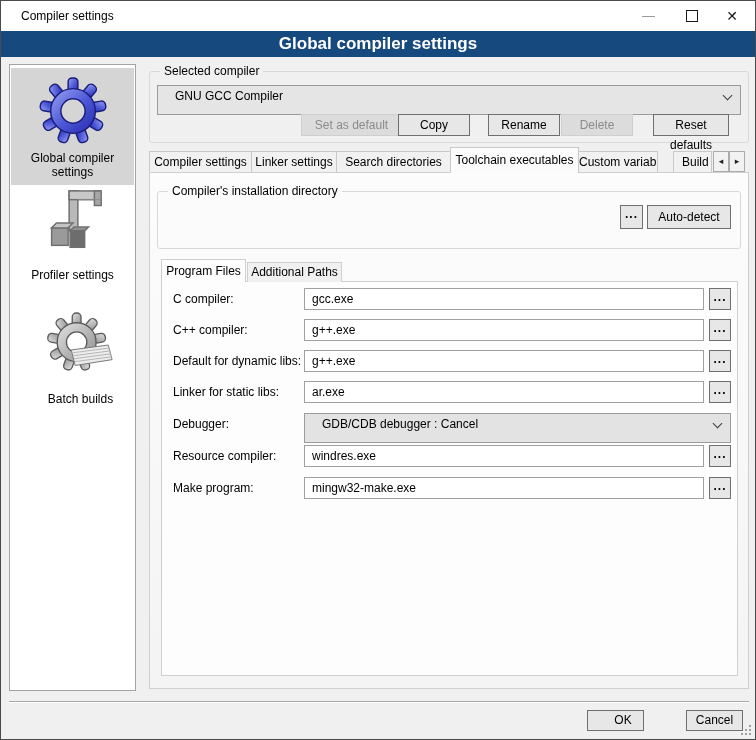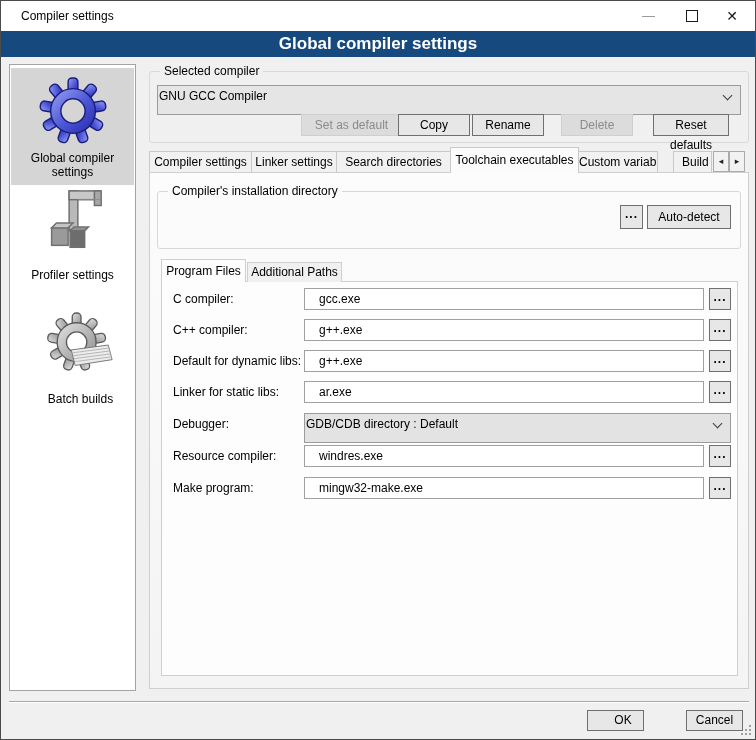--- a/index.html
+++ b/index.html
@@ -29,29 +29,29 @@
   .side-label{ font-size:12px; line-height:14px; color:#000; }
   .item-0{ top:3px; height:117px; background:#d5d5d5; padding-top:8px; }
 
   
   .groupbox{ position:absolute; border:1px solid #d8d8d8; border-radius:3px; }
   .group-label{ position:absolute; top:-8px; left:10px; padding:0 4px; font-size:12px; background:#f0f0f0; }
   .gb2 .group-label{ background:#fbfbfb; }
 
   
   .combo{ position:absolute; height:30px; background:#e5e5e5; border:1px solid #9c9c9c;
-          line-height:20px; padding-left:1px; font-size:12px; cursor:default; }
+          line-height:20px; padding-left:17px; font-size:12px; cursor:default; }
   .chev{ position:absolute; right:9px; top:6px; width:7px; height:7px;
          border-right:1.3px solid #3c3c3c; border-bottom:1.3px solid #3c3c3c; transform:rotate(45deg); }
   .btn{ position:absolute; height:22px; background:#e7e7e7; border:1px solid #6f6f6f;
         font-size:12px; text-align:center; line-height:20px; font-family:"Liberation Sans",sans-serif; }
   .btn.disabled{ background:#dcdcdc; border-color:#cfcfcf; color:#8b8b8b;margin-left:15px; }
   .tinybtn{ font-weight:bold; letter-spacing:1px; line-height:16px; }
   .field{ position:absolute; height:22px; background:#fff; border:1px solid #a0a0a0;
-          padding-left:14px; font-size:12px; line-height:20px; font-family:"Liberation Sans",sans-serif; }
+          padding-left:7px; font-size:12px; line-height:20px; font-family:"Liberation Sans",sans-serif; }
 
   
   .tab{ position:absolute; top:150px; height:22px; background:#f1f1f1; border:1px solid #c9c9c9;
         border-bottom:none; font-size:12px; text-align:center; line-height:21px;
         white-space:nowrap; overflow:hidden; z-index:2; }
   .tab.active{ top:146px; height:26px; background:#fbfbfb; z-index:4; line-height:24px; }
   .tabpage{ position:absolute; left:148px; top:171px; width:600px; height:517px;
             background:linear-gradient(#fcfcfc,#f4f4f4); border:1px solid #cfcfcf; z-index:3; }
   .spin{ position:absolute; top:150px; width:16px; height:21px; background:#f2f2f2;
          border:1px solid #ababab; text-align:center; line-height:19px; font-size:9px; color:#222; z-index:2; }
@@ -183,21 +183,21 @@
 
   <div class="groupbox" style="left:148px; top:70px; width:600px; height:72px;">
     <span class="group-label">Selected compiler</span>
   </div>
   <div class="combo" style="left:156px; top:84px; width:584px;">
     <span>GNU GCC Compiler</span>
     <span class="chev"></span>
   </div>
   <div class="btn disabled" style="left:285px; top:113px; width:101px;">Set as default</div>
   <div class="btn" style="left:397px; top:113px; width:72px;">Copy</div>
-  <div class="btn" style="left:471px; top:113px; width:72px;">Rename</div>
+  <div class="btn" style="left:487px; top:113px; width:72px;">Rename</div>
   <div class="btn disabled" style="left:545px; top:113px; width:72px;">Delete</div>
   <div class="btn" style="left:652px; top:113px; width:76px;">Reset defaults</div>
 
   <div class="tab" style="left:148px; width:103px;">Compiler settings</div>
   <div class="tab" style="left:250px; width:86px;">Linker settings</div>
   <div class="tab active" style="left:449px; width:129px;">Toolchain executables</div>
   <div class="tab" style="left:335px; width:115px;">Search directories</div>
   <div class="tab" style="left:577px; width:80px;">Custom variables</div>
   <div class="tab" style="left:672px; width:39px; text-align:left; padding-left:8px;">Build options</div>
   <div class="spin" style="left:712px;"><span>◂</span></div>
@@ -226,21 +226,21 @@
   <div class="rowlabel" style="top:353px;">Default for dynamic libs:</div>
   <div class="field rowfield" style="top:349px;">g++.exe</div>
   <div class="btn tinybtn rowbrowse" style="top:349px;">...</div>
 
   <div class="rowlabel" style="top:384px;">Linker for static libs:</div>
   <div class="field rowfield" style="top:380px;">ar.exe</div>
   <div class="btn tinybtn rowbrowse" style="top:380px;">...</div>
 
   <div class="rowlabel" style="top:416px;">Debugger:</div>
   <div class="combo rowcombo" style="top:412px;">
-    <span>GDB/CDB directory : Default</span>
+    <span>GDB/CDB debugger : Cancel</span>
     <span class="chev"></span>
   </div>
 
   <div class="rowlabel" style="top:448px;">Resource compiler:</div>
   <div class="field rowfield" style="top:444px;">windres.exe</div>
   <div class="btn tinybtn rowbrowse" style="top:444px;">...</div>
 
   <div class="rowlabel" style="top:480px;">Make program:</div>
   <div class="field rowfield" style="top:476px;">mingw32-make.exe</div>
   <div class="btn tinybtn rowbrowse" style="top:476px;">...</div>

